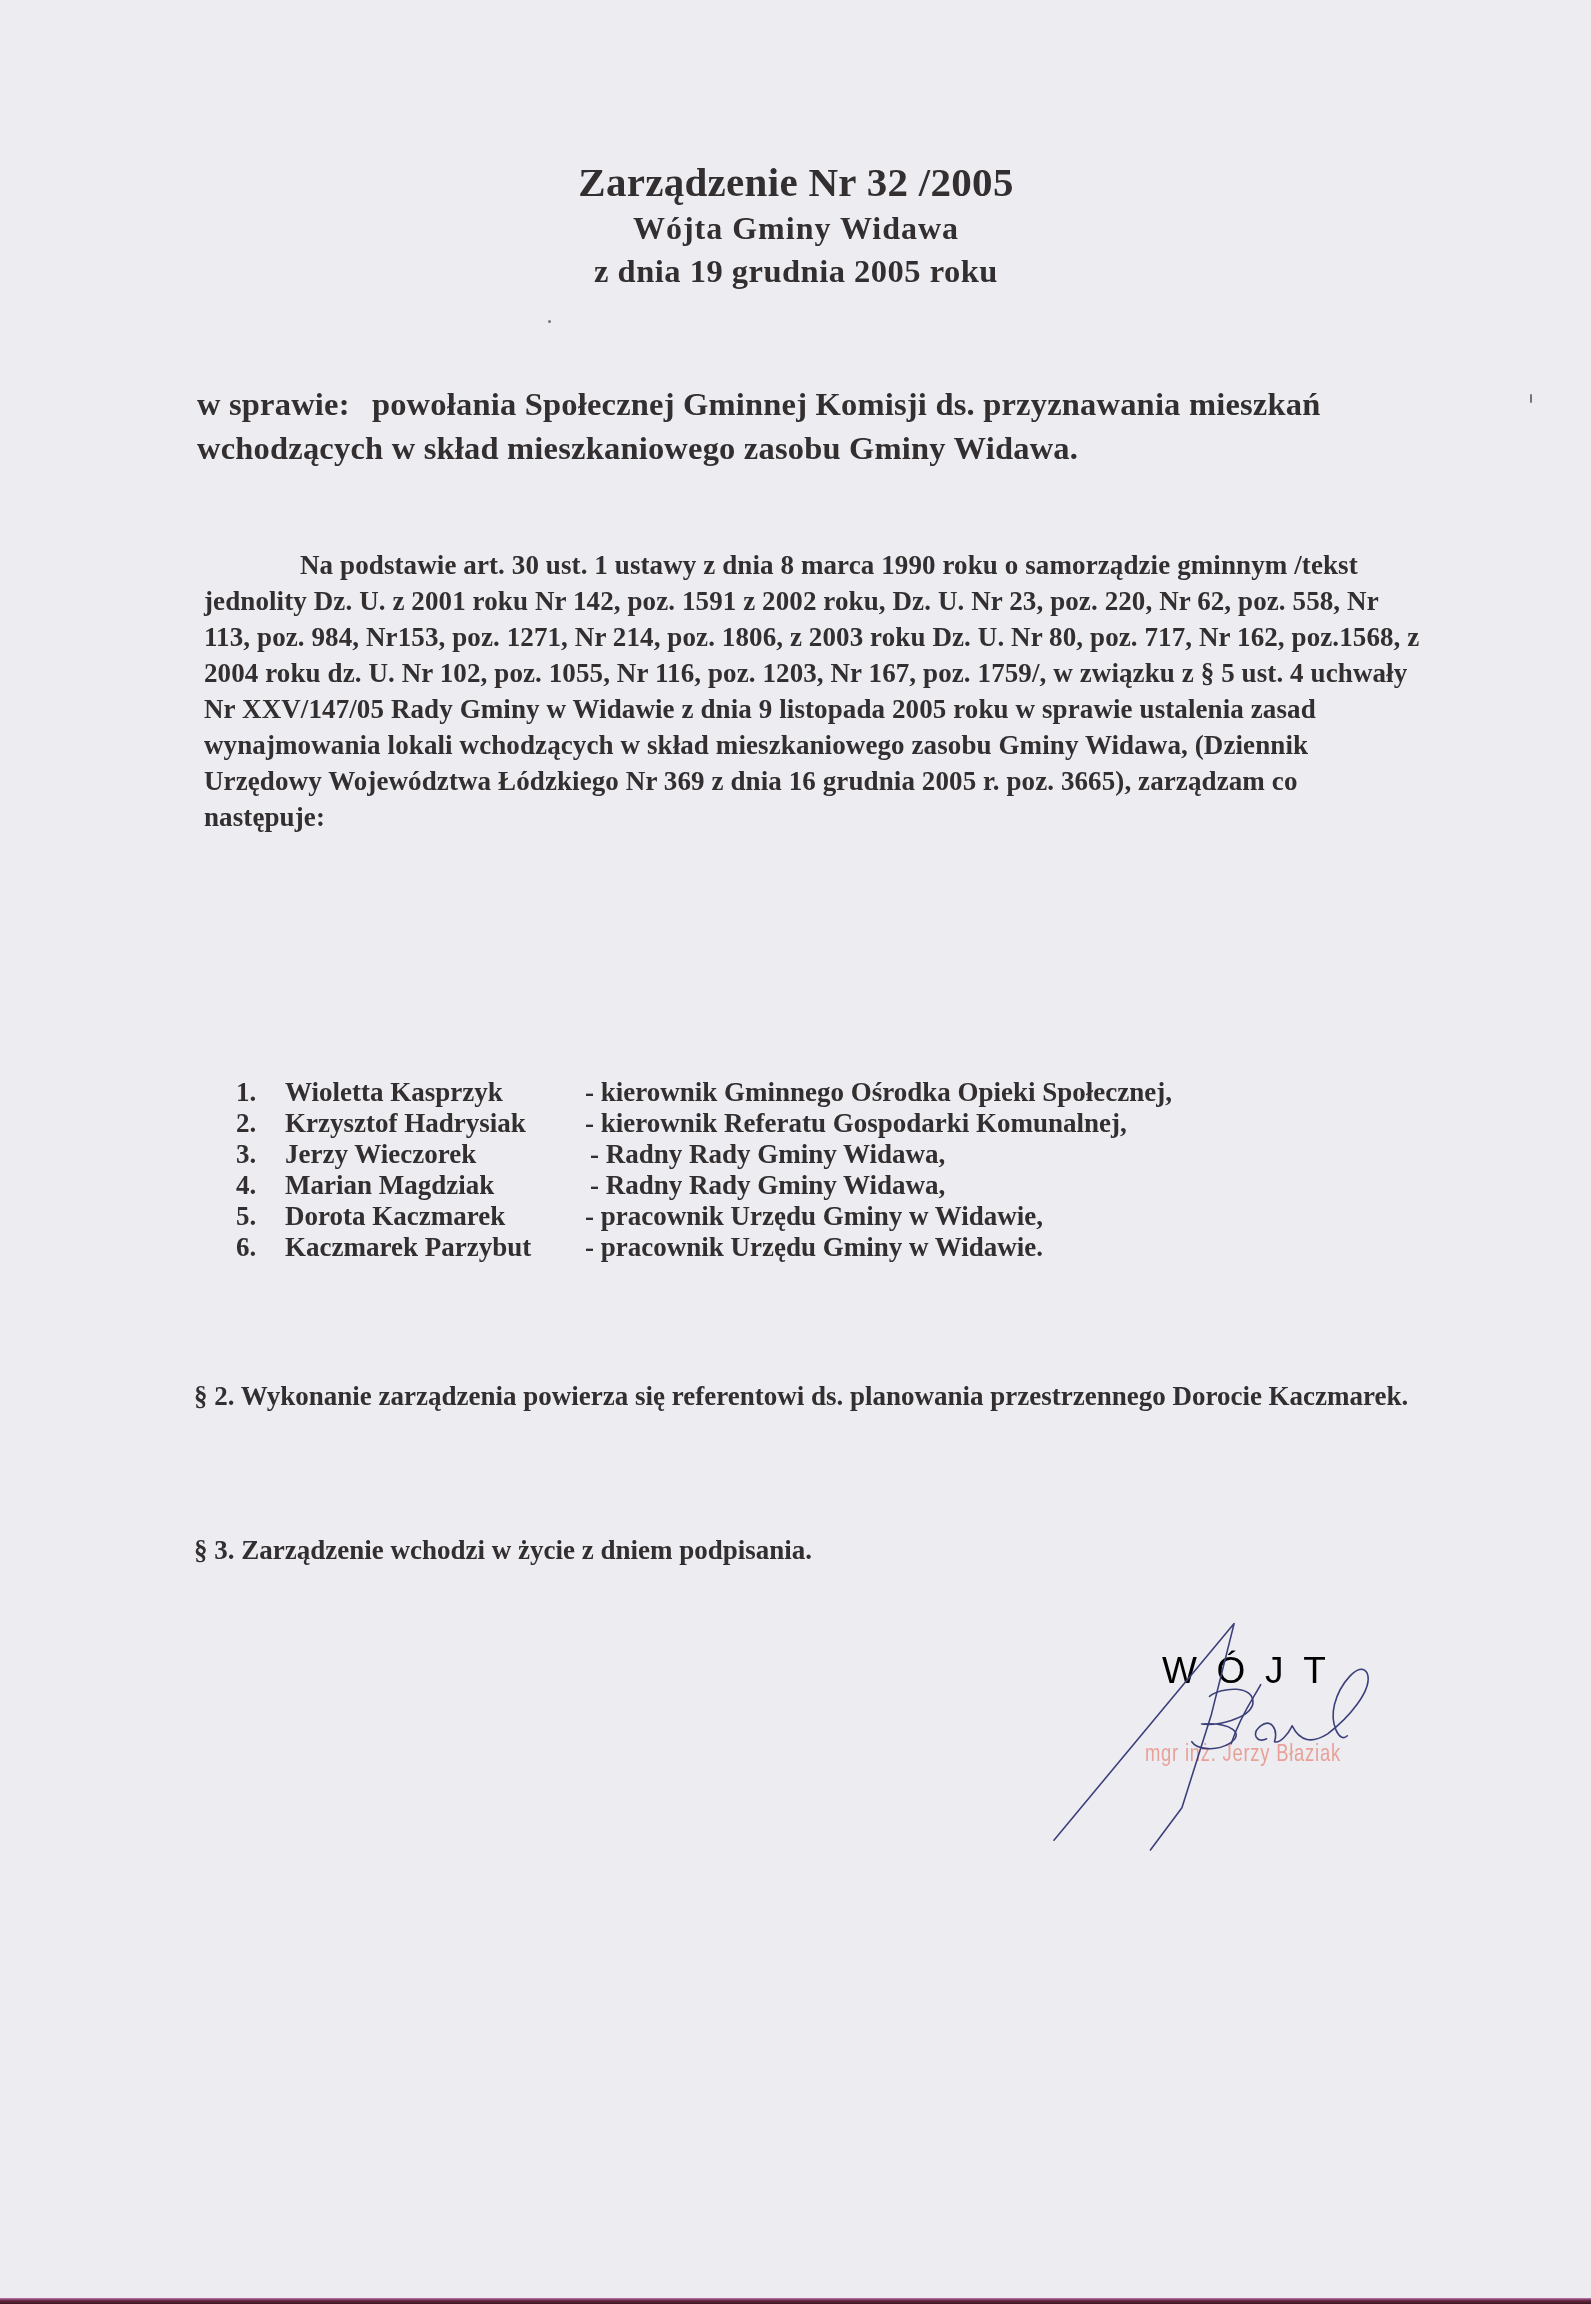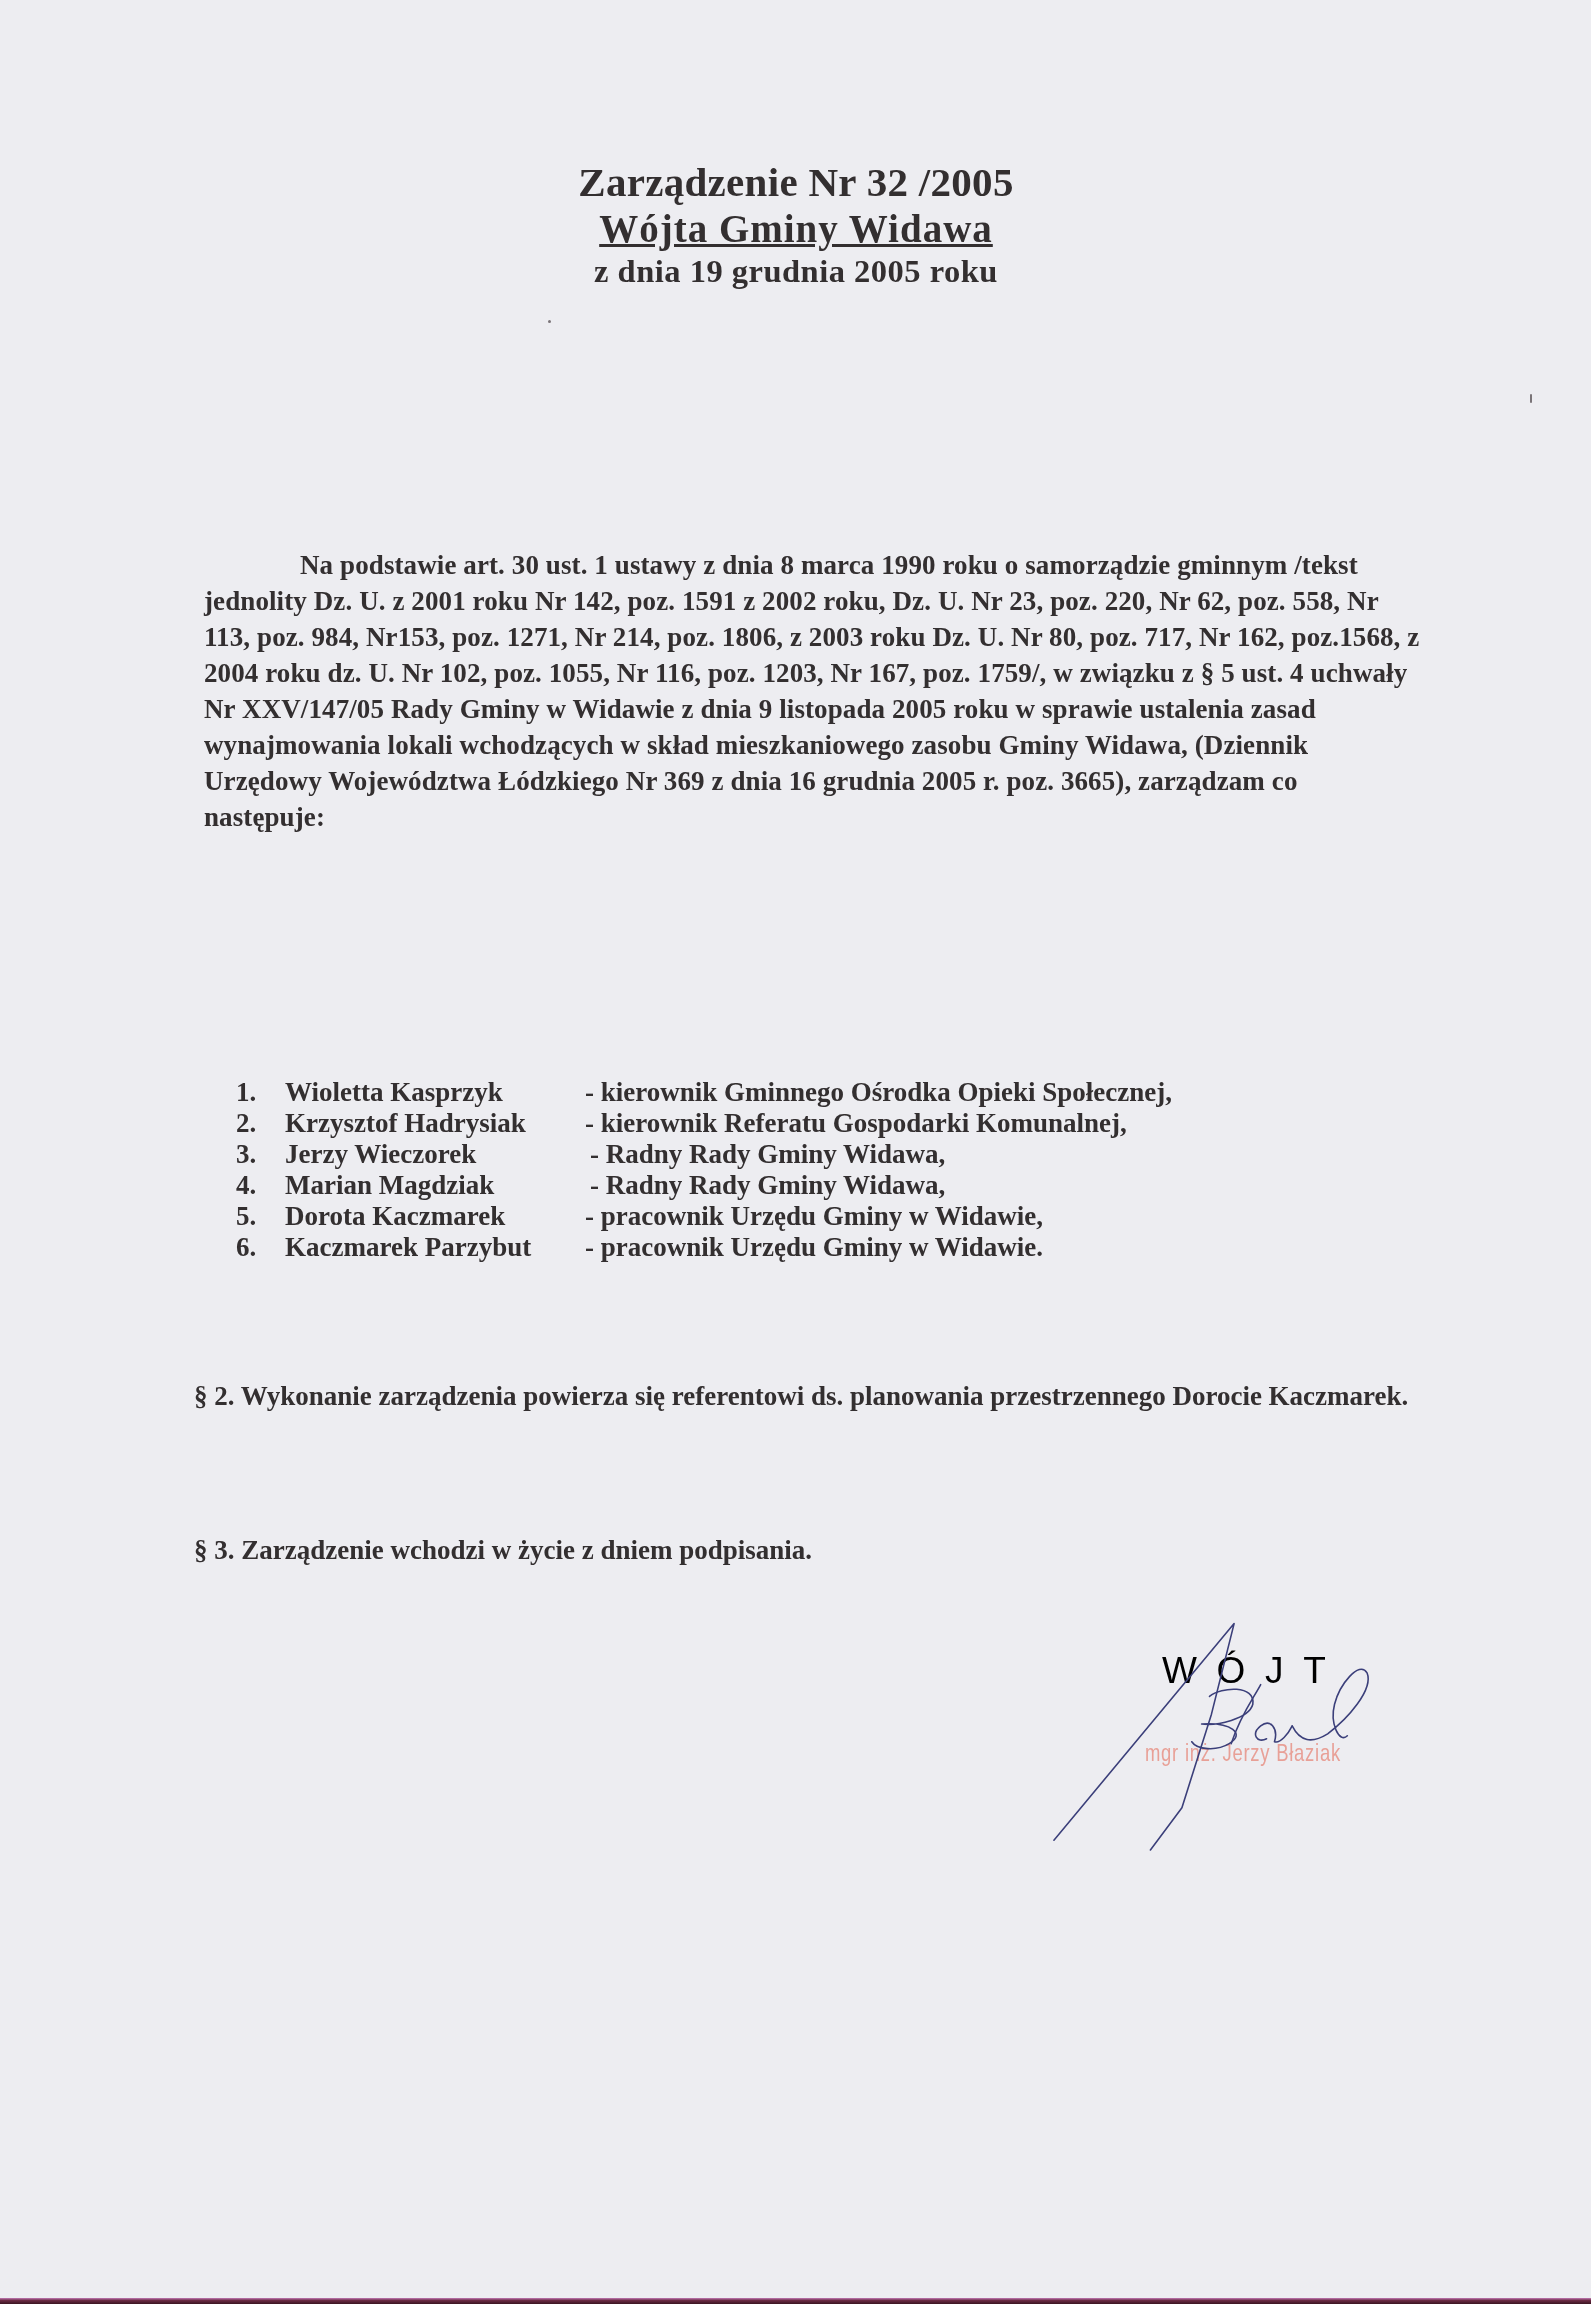--- a/index.html
+++ b/index.html
@@ -6,21 +6,21 @@
     body {
       width: 1592px; height: 2304px;
       background: #ededf1;
       position: relative; overflow: hidden;
       font-family: "Liberation Serif", serif;
       color: #332f30;
     }
     .page { position: absolute; inset: 0; }
     .header { position: absolute; left: 0; right: 0; top: 158px; text-align: center; font-weight: bold; }
     .title { font-size: 41px; line-height: 49px; letter-spacing: 0.3px; }
-    .subtitle { font-size: 39px; line-height: 43px; letter-spacing: 1px; text-decoration: underline; }
+    .subtitle { font-size: 32px; line-height: 43px; letter-spacing: 1px; }
     .date { font-size: 32.5px; line-height: 43px; letter-spacing: 0.5px; }
 
     .subject {
       position: absolute; left: 197px; top: 382px; width: 1221px;
       font-size: 32.5px; line-height: 44px; font-weight: bold; letter-spacing: 0.2px;
     }
     .subject .label { margin-right: 13.8px; }
 
     .basis {
       position: absolute; left: 204px; top: 547px; width: 1221px;
@@ -63,20 +63,24 @@
 <div class="page">
 
   <div class="header">
     <div class="title">Zarządzenie Nr 32 /2005</div>
     <div class="subtitle">Wójta Gminy Widawa</div>
     <div class="date">z dnia 19 grudnia 2005 roku</div>
   </div>
 
   <div class="speck" style="left:548px; top:320px; width:3px; height:3px;"></div>
 
+  <div class="subject">
+    <span class="label">w sprawie:</span>
+    <span>powołania Społecznej Gminnej Komisji ds. przyznawania mieszkań wchodzących w skład mieszkaniowego zasobu Gminy Widawa.</span>
+  </div>
 
   <div class="speck" style="left:1530px; top:394px; width:2px; height:8.9px; border-radius:1px;"></div>
 
   <div class="basis">Na podstawie art. 30 ust. 1 ustawy z dnia 8 marca 1990 roku o samorządzie gminnym /tekst jednolity Dz. U. z 2001 roku Nr 142, poz. 1591 z 2002 roku, Dz. U. Nr 23, poz. 220, Nr 62, poz. 558, Nr 113, poz. 984, Nr153, poz. 1271, Nr 214, poz. 1806, z 2003 roku Dz. U. Nr 80, poz. 717, Nr 162, poz.1568, z 2004 roku dz. U. Nr 102, poz. 1055, Nr 116, poz. 1203, Nr 167, poz. 1759/, w związku z § 5 ust. 4  uchwały Nr XXV/147/05 Rady Gminy w Widawie z dnia 9 listopada 2005 roku w sprawie ustalenia zasad wynajmowania lokali wchodzących w skład mieszkaniowego zasobu Gminy Widawa, (Dziennik Urzędowy Województwa Łódzkiego Nr 369 z dnia 16 grudnia 2005 r. poz. 3665), zarządzam co następuje:</div>
 
 
   <div class="members">
     <div class="member">
       <span class="num">1.</span>
       <span class="name">Wioletta Kasprzyk</span>

